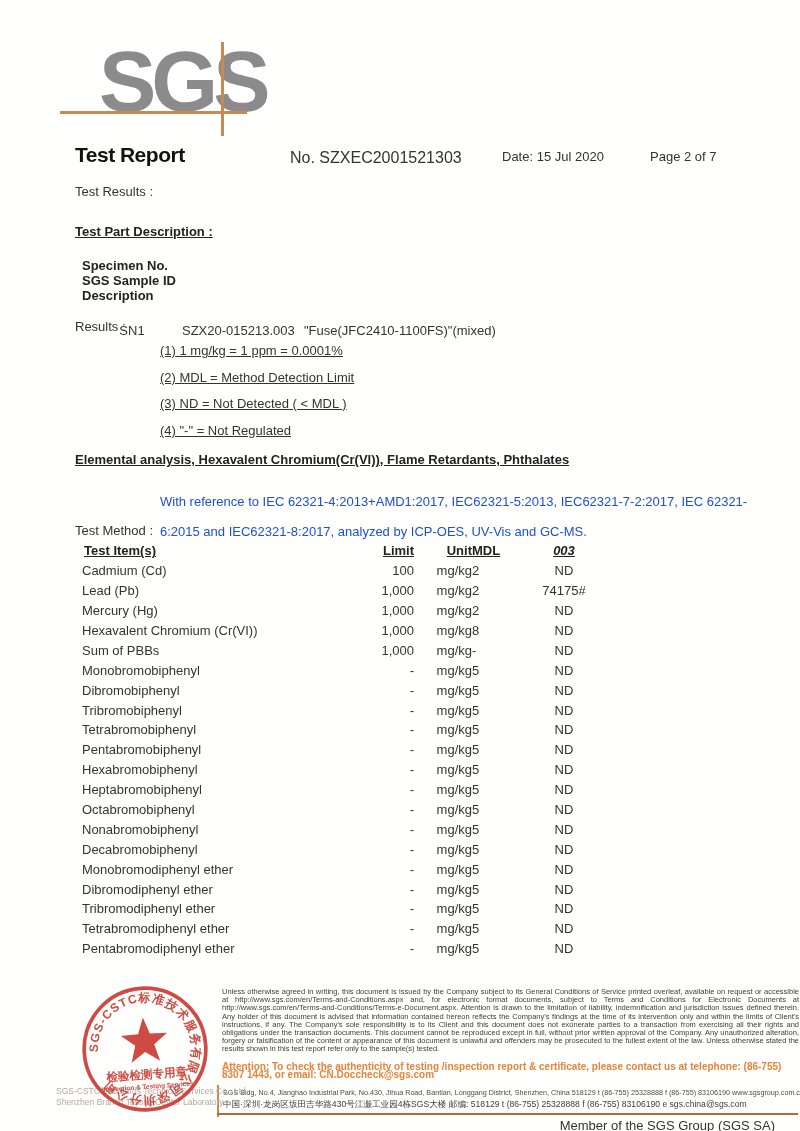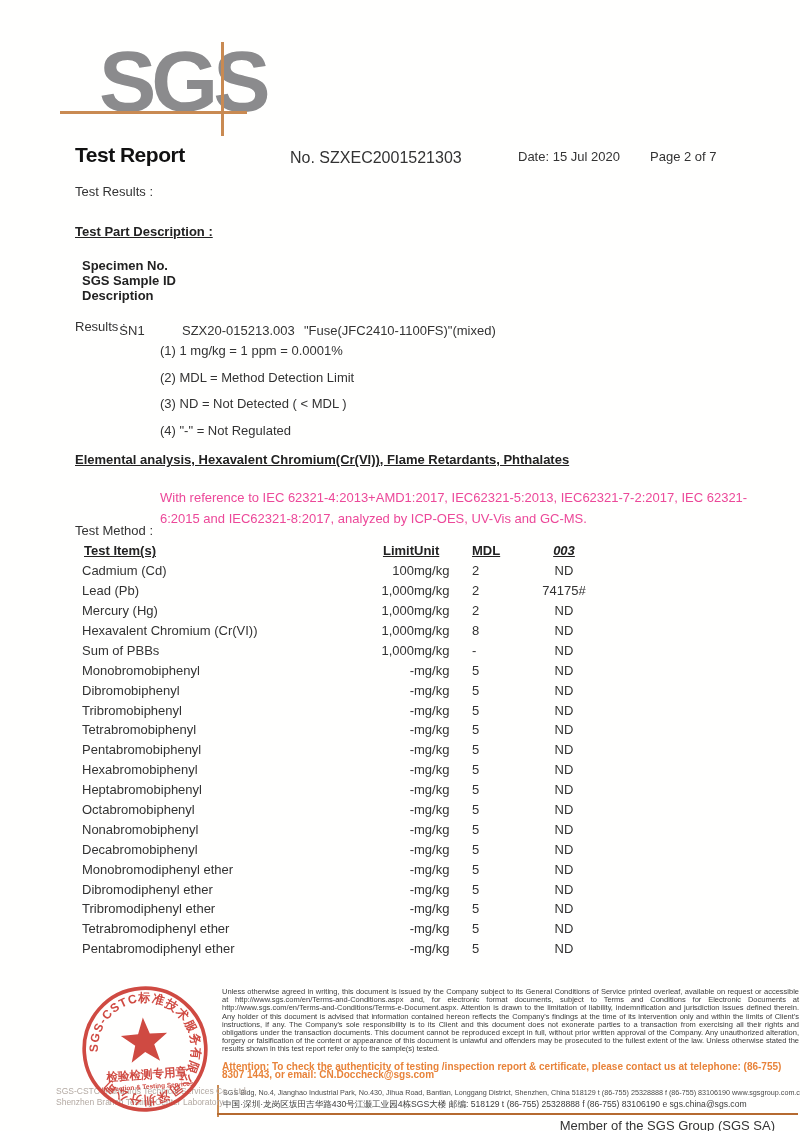--- a/index.html
+++ b/index.html
@@ -8,53 +8,53 @@
 
   
   .logo-text { position:absolute; left:99px; top:18px; font-size:86px; font-weight:bold;
                letter-spacing:-5px; color:#8b8b8d; line-height:1;margin-top:20px; }
   .logo-hline { position:absolute; left:60px; top:111px; width:187px; height:3px; background:#c98a52; }
   .logo-vline { position:absolute; left:221px; top:42px; width:3px; height:94px; background:#c98a52; }
 
   
   .title { position:absolute; left:75px; top:143px; font-size:21px; font-weight:bold; color:#111; letter-spacing:-0.5px; }
   .report-no { position:absolute; left:290px; top:149px; font-size:16px; color:#333; }
-  .report-date { position:absolute; left:518px; top:149px; font-size:13px; color:#333; }
+  .report-date { position:absolute; left:502px; top:149px; font-size:13px; color:#333; }
   .report-page { position:absolute; left:650px; top:149px; font-size:13px; color:#333; }
 
   .label-13 { font-size:13px; color:#333; }
   .test-results { position:absolute; left:75px; top:184px; }
   .tpd-heading { position:absolute; left:75px; top:224px; font-weight:bold; color:#222; text-decoration:underline; }
 
   
   .specimen { position:absolute; left:82px; top:258px; font-size:13px; }
   .specimen .hrow { display:flex; font-weight:bold; color:#222;flex-direction:column; }
   .specimen .vrow { display:flex; margin-top:20px; color:#333; }
   .specimen .c1 { width:114px; }
   .specimen .c2 { width:122px; }
   .specimen .c3 { width:320px; }
   .specimen .vrow .c1 { text-align:center; width:100px; }
 
   
   .remarks-heading { position:absolute; left:75px; top:319px; }
-  .remarks-list { position:absolute; left:160px; top:343px; font-size:13px; color:#333; }
+  .remarks-list { position:absolute; left:160px; top:343px; font-size:13px; color:#333;text-decoration:underline; }
   .remarks-list div { margin-bottom:11.5px; }
 
   .analysis-heading { position:absolute; left:75px; top:452px; font-size:13px; font-weight:bold;
                       color:#222; text-decoration:underline; }
 
   .method-label { position:absolute; left:75px; top:487px;margin-top:36px; }
-  .method-text { position:absolute; left:160px; top:487px; width:622px; font-size:13px; color:#ec4899; line-height:21px; }
+  .method-text { position:absolute; left:160px; top:487px; width:622px; font-size:13px; color:#1d4ed8; line-height:30px; }
 
   
   .results { position:absolute; left:82px; top:541px; border-collapse:collapse; table-layout:fixed; }
   .results td { font-size:13px; color:#333; height:19.9px; padding:0; vertical-align:middle; white-space:nowrap; }
   .results .col-item { width:290px; text-align:left; }
   .results .col-limit { width:42px; text-align:right; }
-  .results .col-unit { width:58px; text-align:left;margin-left:25px; }
+  .results .col-unit { width:58px; text-align:right;margin-left:25px; }
   .results .col-mdl { width:48px; }
   .results .col-result { width:88px; text-align:center; }
   .results tr.head td { font-weight:bold; color:#222; }
   .results tr.head .u { text-decoration:underline; }
   .results tr.head .col-item .u { padding-left:2px; }
   .results tr.head .col-result .u { font-style:italic; }
 
   
   .stamp { position:absolute; left:80px; top:984px; width:130px; height:130px; z-index:3; opacity:0.92;
            transform:rotate(-4deg); }

